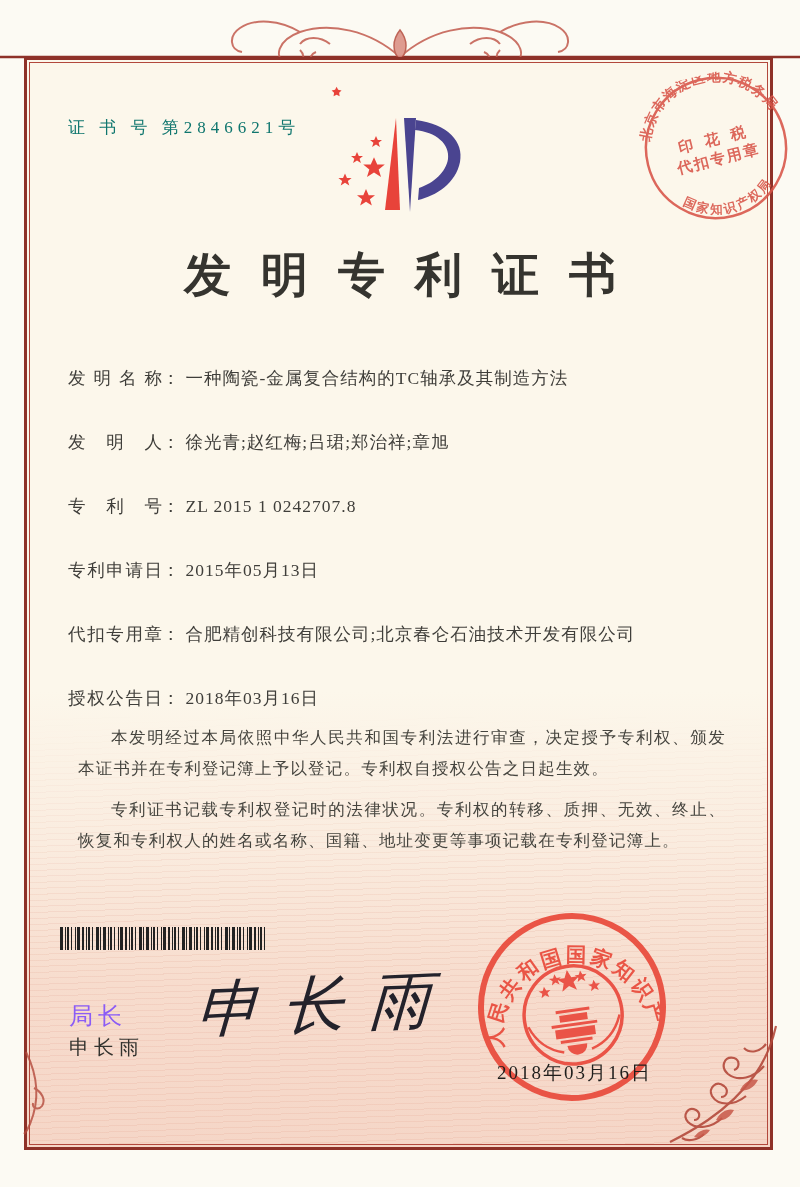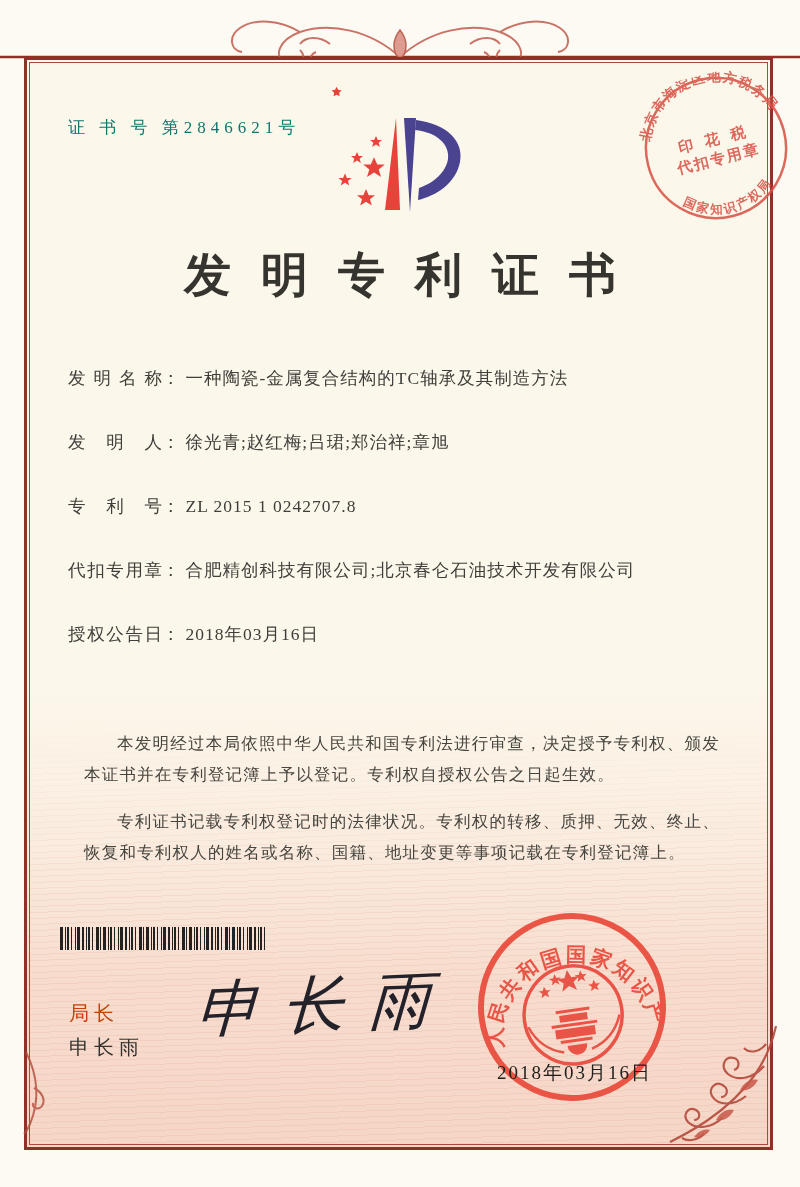--- a/index.html
+++ b/index.html
@@ -43,27 +43,27 @@
     display:inline-block;width:94px;vertical-align:top;
     text-align:justify;text-align-last:justify;
   }
   .field-colon{display:inline-block;margin-right:6px;}
   .field-value{letter-spacing:1px;margin-top:44px;}
   .paragraphs{
     position:absolute;left:68px;top:712px;width:668px;
     font-size:16.5px;line-height:31px;color:#46453f;letter-spacing:1.2px;
     text-align:justify;
   }
-  .paragraphs p{margin:16px;text-indent:2em;}
+  .paragraphs p{margin:10px;text-indent:2em;}
   
   .barcode{position:absolute;left:60px;top:927px;width:234px;height:23px;
     display:flex;align-items:stretch;overflow:hidden;}
   .barcode i{display:block;background:#222;flex:none;}
   
-  .signer-title{position:absolute;left:69px;top:1000px;font-size:20px;letter-spacing:5px;color:#c2410c;}
+  .signer-title{position:absolute;left:69px;top:1000px;font-size:24px;letter-spacing:5px;color:#8b5cf6;}
   .signer-name{position:absolute;left:69px;top:1034px;font-size:20px;letter-spacing:5px;color:#33322e;}
   .signature{
     position:absolute;left:196px;top:962px;width:300px;height:110px;
     font-size:62px;color:#23222b;letter-spacing:24px;
     font-style:italic;transform:rotate(-2.5deg) skewX(-5deg);
     font-family:"Liberation Serif", serif;white-space:nowrap;
   }
   
   .big-seal{position:absolute;left:474px;top:909px;width:196px;height:196px;transform:rotate(-8deg);opacity:.93;}
   .issue-date{position:absolute;left:497px;top:1060px;font-size:19px;letter-spacing:2px;color:#1f1e1c;}
@@ -120,20 +120,23 @@
 
 <div class="fields">
   <div class="field-row">
     <span class="field-label">发明名称</span><span class="field-colon">：</span><span class="field-value">一种陶瓷-金属复合结构的TC轴承及其制造方法</span>
   </div>
   <div class="field-row">
     <span class="field-label">发明人</span><span class="field-colon">：</span><span class="field-value">徐光青;赵红梅;吕珺;郑治祥;章旭</span>
   </div>
   <div class="field-row">
     <span class="field-label">专利号</span><span class="field-colon">：</span><span class="field-value">ZL 2015 1 0242707.8</span>
+  </div>
+  <div class="field-row">
+    <span class="field-label">专利申请日</span><span class="field-colon">：</span><span class="field-value">2015年05月13日</span>
   </div>
   <div class="field-row">
     <span class="field-label">代扣专用章</span><span class="field-colon">：</span><span class="field-value">合肥精创科技有限公司;北京春仑石油技术开发有限公司</span>
   </div>
   <div class="field-row">
     <span class="field-label">授权公告日</span><span class="field-colon">：</span><span class="field-value">2018年03月16日</span>
   </div>
 </div>
 
 <div class="paragraphs">

